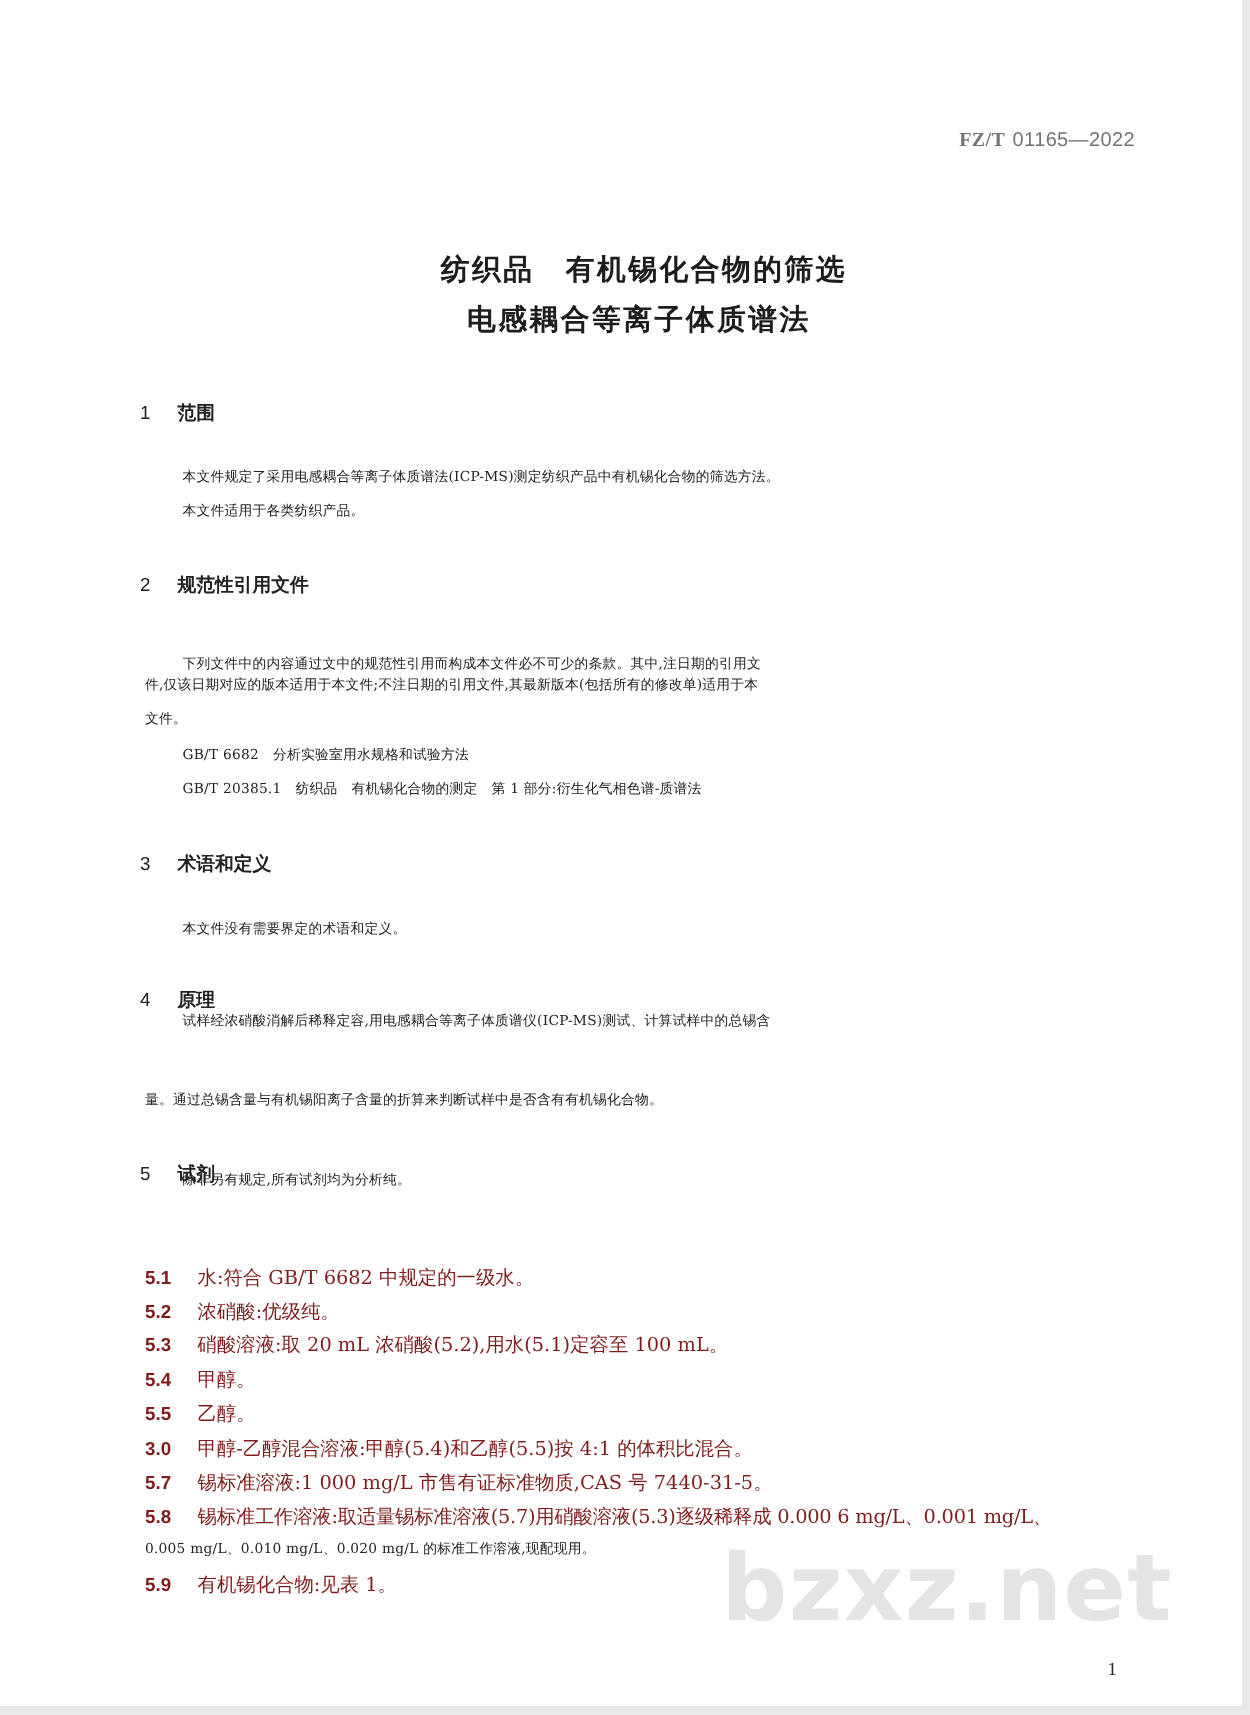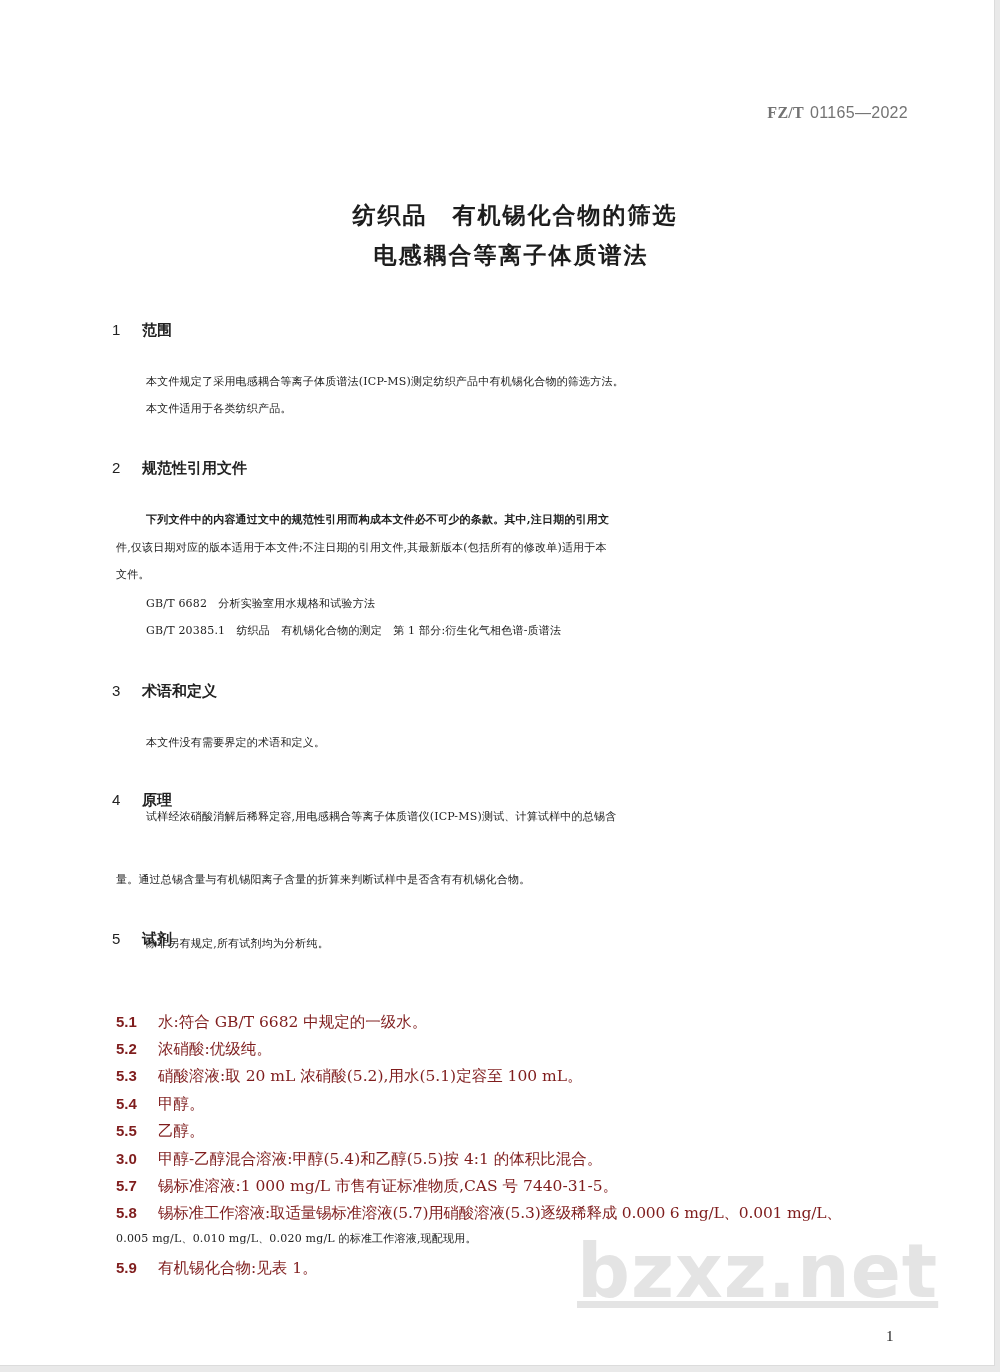--- a/index.html
+++ b/index.html
@@ -93,21 +93,20 @@
   .watermark {
     position: absolute;
     left: 577px;
     top: 1228px;
     font-family: "DejaVu Sans", sans-serif;
     font-weight: bold;
     font-size: 74px;
     color: #e4e4e4;
     letter-spacing: 1px;
     z-index: 0;
-    text-decoration: underline;
   }
   .content { position: relative; z-index: 1; }
   .page-number {
     position: absolute;
     left: 886px;
     top: 1328px;
     font-family: "Liberation Serif", serif;
     font-size: 15px;
     color: #222;
   }
@@ -130,21 +129,21 @@
 
     <div class="heading" style="top:321px;">
       <span class="num">1</span><span>范围</span>
     </div>
     <div class="line indent" style="top:374px;">本文件规定了采用电感耦合等离子体质谱法(ICP-MS)测定纺织产品中有机锡化合物的筛选方法。</div>
     <div class="line indent" style="top:401px;">本文件适用于各类纺织产品。</div>
 
     <div class="heading" style="top:459px;">
       <span class="num">2</span><span>规范性引用文件</span>
     </div>
-    <div class="line indent" style="top:512px;font-weight:bold;">下列文件中的内容通过文中的规范性引用而构成本文件必不可少的条款。其中,注日期的引用文</div>
+    <div class="line indent" style="top:523px;">下列文件中的内容通过文中的规范性引用而构成本文件必不可少的条款。其中,注日期的引用文</div>
     <div class="line flush" style="top:540px;">件,仅该日期对应的版本适用于本文件;不注日期的引用文件,其最新版本(包括所有的修改单)适用于本</div>
     <div class="line flush" style="top:567px;">文件。</div>
     <div class="line indent" style="top:596px;">
       <span class="ref-code">GB/T 6682</span>&nbsp;&nbsp;&nbsp;<span>分析实验室用水规格和试验方法</span>
     </div>
     <div class="line indent" style="top:623px;">
       <span class="ref-code">GB/T 20385.1</span>&nbsp;&nbsp;&nbsp;<span>纺织品　有机锡化合物的测定　第 1 部分:衍生化气相色谱-质谱法</span>
     </div>
 
     <div class="heading" style="top:682px;">

